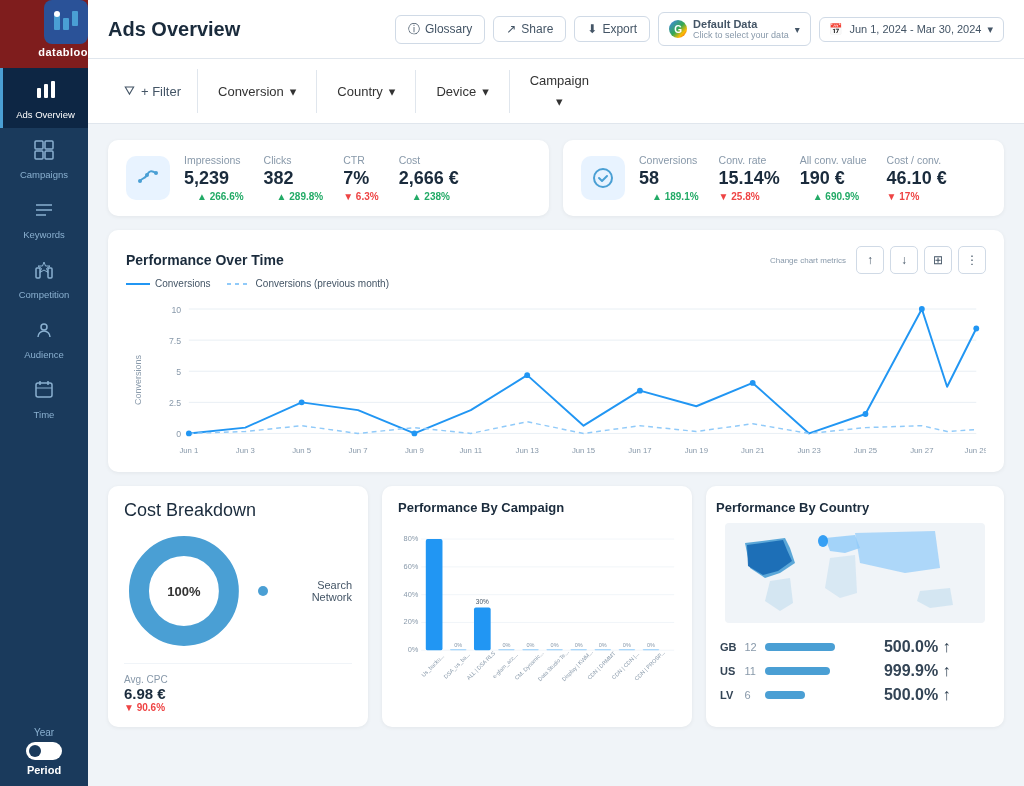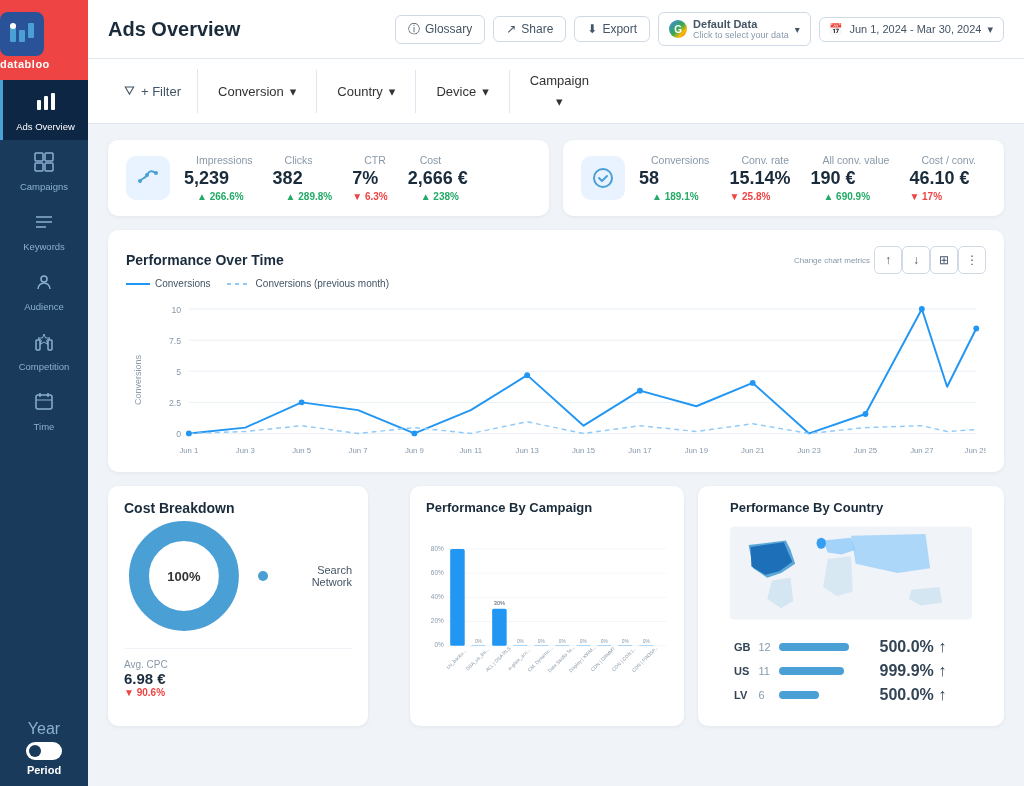--- a/index.html
+++ b/index.html
@@ -9,26 +9,26 @@
     .sidebar {
       width: 88px;
       background: #1a3a5c;
       display: flex;
       flex-direction: column;
       align-items: center;
       padding: 0;
       flex-shrink: 0;
     }
     .sidebar-logo {
-      background: #ef4444;
+      background: #7f1d1d;
       width: 100%;
       display: flex;
       flex-direction: column;
-      align-items: flex-start;
-      padding: 12px 0 10px;
+      align-items: flex-end;
+      padding: 0 0 10px;
     }
     .logo-icon {
       width: 44px;
       height: 44px;
       background: #2a5298;
       border-radius: 8px;
       display: flex;
       align-items: center;
       justify-content: center;
       margin-bottom: 2px;
@@ -74,21 +74,21 @@
     .sidebar-bottom {
       width: 100%;
       display: flex;
       flex-direction: column;
       align-items: center;
       padding-bottom: 10px;
       gap: 4px;
     }
     .period-label {
       color: #8ab0d0;
-      font-size: 16px;
+      font-size: 10px;
     }
     .toggle-container {
       display: flex;
       flex-direction: column;
       align-items: center;
       gap: 2px;
     }
     .toggle-switch {
       width: 36px;
       height: 18px;
@@ -270,21 +270,20 @@
     }
     .metric-item {
       display: flex;
       flex-direction: column;
       gap: 2px;
     }
     .metric-label {
       font-size: 10.5px;
       color: #8899aa;
       font-weight: 500;
-      margin-left: 12px;
     }
     .metric-value {
       font-size: 18px;
       font-weight: 700;
       color: #1a2b3c;
     }
     .metric-change {
       font-size: 10px;
       font-weight: 600;
     }
@@ -305,20 +304,21 @@
       margin-bottom: 4px;
     }
     .chart-title {
       font-size: 14px;
       font-weight: 600;
       color: #1a2b3c;
     }
     .chart-controls {
       display: flex;
       align-items: center;
+      gap: 6px;
     }
     .chart-btn {
       width: 28px;
       height: 28px;
       border: 1px solid #d0dae6;
       border-radius: 5px;
       display: flex;
       align-items: center;
       justify-content: center;
       font-size: 12px;
@@ -355,23 +355,24 @@
     
     .breakdown-card {
       background: #fff;
       border-radius: 10px;
       padding: 14px 16px;
       box-shadow: 0 1px 4px rgba(0,0,0,0.06);
       width: 260px;
       flex-shrink: 0;
     }
     .breakdown-title {
-      font-size: 14px;
-      font-weight: 700;
+      font-size: 18px;
+      font-weight: 400;
       color: #1a2b3c;
+      margin-bottom: 10px;
     }
     .donut-container {
       display: flex;
       align-items: center;
       justify-content: center;
       gap: 14px;
       margin-bottom: 12px;
       text-align: right;
     }
     .donut-legend {
@@ -415,34 +416,33 @@
       font-weight: 600;
     }
 
     
     .campaign-card {
       background: #fff;
       border-radius: 10px;
       padding: 14px 16px;
       box-shadow: 0 1px 4px rgba(0,0,0,0.06);
       flex: 1;
-      margin-left: 28px;
     }
     .campaign-title {
       font-size: 13px;
       font-weight: 600;
       color: #1a2b3c;
       margin-bottom: 8px;
     }
 
     
     .country-card {
       background: #fff;
       border-radius: 10px;
-      padding: 14px 32px;
+      padding: 14px 10px;
       box-shadow: 0 1px 4px rgba(0,0,0,0.06);
       flex: 1;
     }
     .country-title {
       font-size: 13px;
       font-weight: 600;
       color: #1a2b3c;
       margin-bottom: 8px;
     }
 
@@ -515,36 +515,36 @@
           <line x1="2" y1="10" x2="18" y2="10" stroke="#8ab0d0" stroke-width="1.5"></line>
           <line x1="2" y1="15" x2="12" y2="15" stroke="#8ab0d0" stroke-width="1.5"></line>
         </svg>
       </span>
       <span class="nav-label">Keywords</span>
     </div>
 
     <div class="sidebar-item">
       <span class="nav-icon">
         <svg width="20" height="20" viewBox="0 0 20 20" fill="none">
-          <circle cx="10" cy="7" r="3" stroke="#8ab0d0" stroke-width="1.5"></circle>
-          <path d="M4 17c0-3.314 2.686-6 6-6s6 2.686 6 6" stroke="#8ab0d0" stroke-width="1.5"></path>
-        </svg>
-      </span>
-      <span class="nav-label">Audience</span>
-    </div>
-
-    <div class="sidebar-item">
-      <span class="nav-icon">
-        <svg width="20" height="20" viewBox="0 0 20 20" fill="none">
           <rect x="2" y="8" width="4" height="10" rx="1" stroke="#8ab0d0" stroke-width="1.5"></rect>
           <rect x="14" y="8" width="4" height="10" rx="1" stroke="#8ab0d0" stroke-width="1.5"></rect>
           <path d="M10 2l1.5 4H16l-3.5 2.5 1.5 4L10 10l-4 2.5 1.5-4L4 6h4.5z" stroke="#8ab0d0" stroke-width="1"></path>
         </svg>
       </span>
       <span class="nav-label">Competition</span>
+    </div>
+
+    <div class="sidebar-item">
+      <span class="nav-icon">
+        <svg width="20" height="20" viewBox="0 0 20 20" fill="none">
+          <circle cx="10" cy="7" r="3" stroke="#8ab0d0" stroke-width="1.5"></circle>
+          <path d="M4 17c0-3.314 2.686-6 6-6s6 2.686 6 6" stroke="#8ab0d0" stroke-width="1.5"></path>
+        </svg>
+      </span>
+      <span class="nav-label">Audience</span>
     </div>
 
     <div class="sidebar-item">
       <span class="nav-icon">
         <svg width="20" height="20" viewBox="0 0 20 20" fill="none">
           <rect x="2" y="3" width="16" height="14" rx="2" stroke="#8ab0d0" stroke-width="1.5"></rect>
           <line x1="6" y1="1" x2="6" y2="5" stroke="#8ab0d0" stroke-width="1.5"></line>
           <line x1="14" y1="1" x2="14" y2="5" stroke="#8ab0d0" stroke-width="1.5"></line>
           <line x1="2" y1="8" x2="18" y2="8" stroke="#8ab0d0" stroke-width="1"></line>
         </svg>

